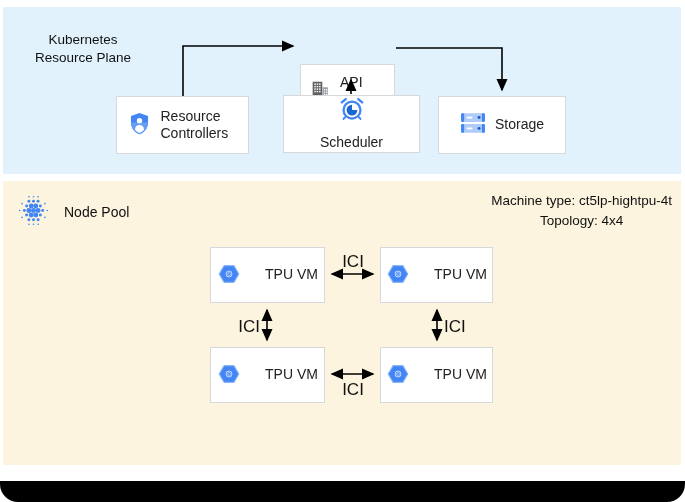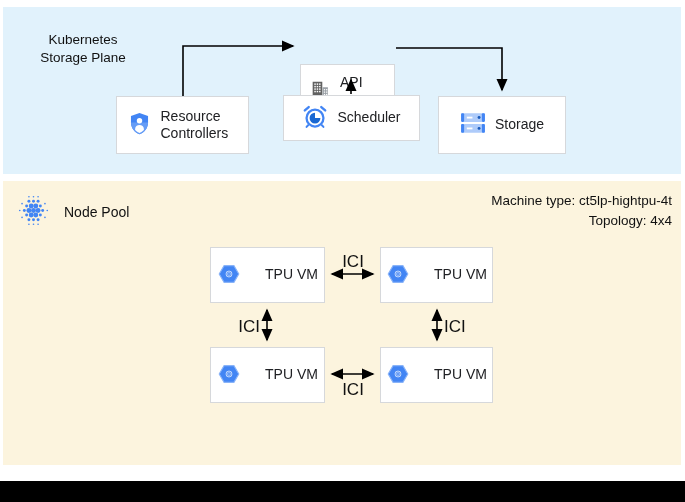--- a/index.html
+++ b/index.html
@@ -3,20 +3,21 @@
 <meta charset="utf-8">
 <style>
   * { margin: 0; padding: 0; box-sizing: border-box; }
   body { background: #ffffff; font-family: "Liberation Sans", sans-serif; }
   .page {
     position: relative;
     width: 685px; height: 502px;
     background: #ffffff;
     overflow: hidden;
     color: #1f2023;
+    border-radius: 18px;
   }
   .panel { position: absolute; left: 3px; width: 678px; }
   .panel-control-plane { top: 7px; height: 167px; background: #E1F2FC; }
   .panel-node-pool { top: 181px; height: 284px; background: #FCF4DE; }
 
   .cp-title {
     position: absolute; left: 16px; top: 24px; width: 128px;
     text-align: center; font-size: 13.5px; line-height: 1.35; color: #111;
   }
   .node-box {
@@ -24,28 +25,28 @@
     background: #ffffff;
     border: 1px solid #D6D8DB;
     display: flex; align-items: center; justify-content: center;
     gap: 9px; font-size: 14px; color: #202124;
   }
   .node-box .lbl { line-height: 1.25; }
   .box-api      { left: 300px; top: 20px;  width: 95px;  height: 55px; margin-top: 44px; }
   .box-api .lbl { width: 46px; }
   .box-rc       { left: 116px; top: 96px;  width: 133px; height: 58px; align-items: center; }
   .box-rc .lbl  { width: 78px; }
-  .box-sched    { left: 283px; top: 95px;  width: 137px; height: 46px; }
+  .box-sched    { left: 283px; top: 95px;  width: 137px; height: 58px; flex-direction: column; }
   .box-store    { left: 438px; top: 96px;  width: 128px; height: 58px; align-items: center; }
 
   .np-header-icon { position: absolute; left: 17px; top: 194px; }
   .np-label { position: absolute; left: 64px; top: 204px; font-size: 14px; color: #111; }
   .np-meta {
     position: absolute; right: 13px; top: 191px;
-    text-align: right; font-size: 13.5px; line-height: 1.5; color: #111;
+    text-align: center; font-size: 13.5px; line-height: 1.5; color: #111;
   }
 
   .box-tpu { gap: 24px; }
   .box-tpu-tl { left: 210px; top: 247px; width: 115px; height: 56px; }
   .box-tpu-tr { left: 380px; top: 247px; width: 113px; height: 56px; }
   .box-tpu-bl { left: 210px; top: 347px; width: 115px; height: 56px; }
   .box-tpu-br { left: 380px; top: 347px; width: 113px; height: 56px; }
 
   .ici {
     position: absolute; font-size: 17px; color: #111; width: 40px;
@@ -63,21 +64,21 @@
   }
 </style>
 </head>
 <body>
 
 <div class="page">
 
   <section class="panel panel-control-plane">
     <div class="cp-title">
       <div>Kubernetes</div>
-      <div>Storage Plane</div>
+      <div>Resource Plane</div>
     </div>
   </section>
 
   <section class="panel panel-node-pool"></section>
 
   <div class="node-box box-api">
     <span>
       <svg width="22" height="22" viewBox="0 0 24 24">
         <rect x="4" y="3" width="10.5" height="18" fill="#616161"></rect>
         <rect x="14.8" y="9" width="5.8" height="12" fill="#9AA0A6"></rect>

